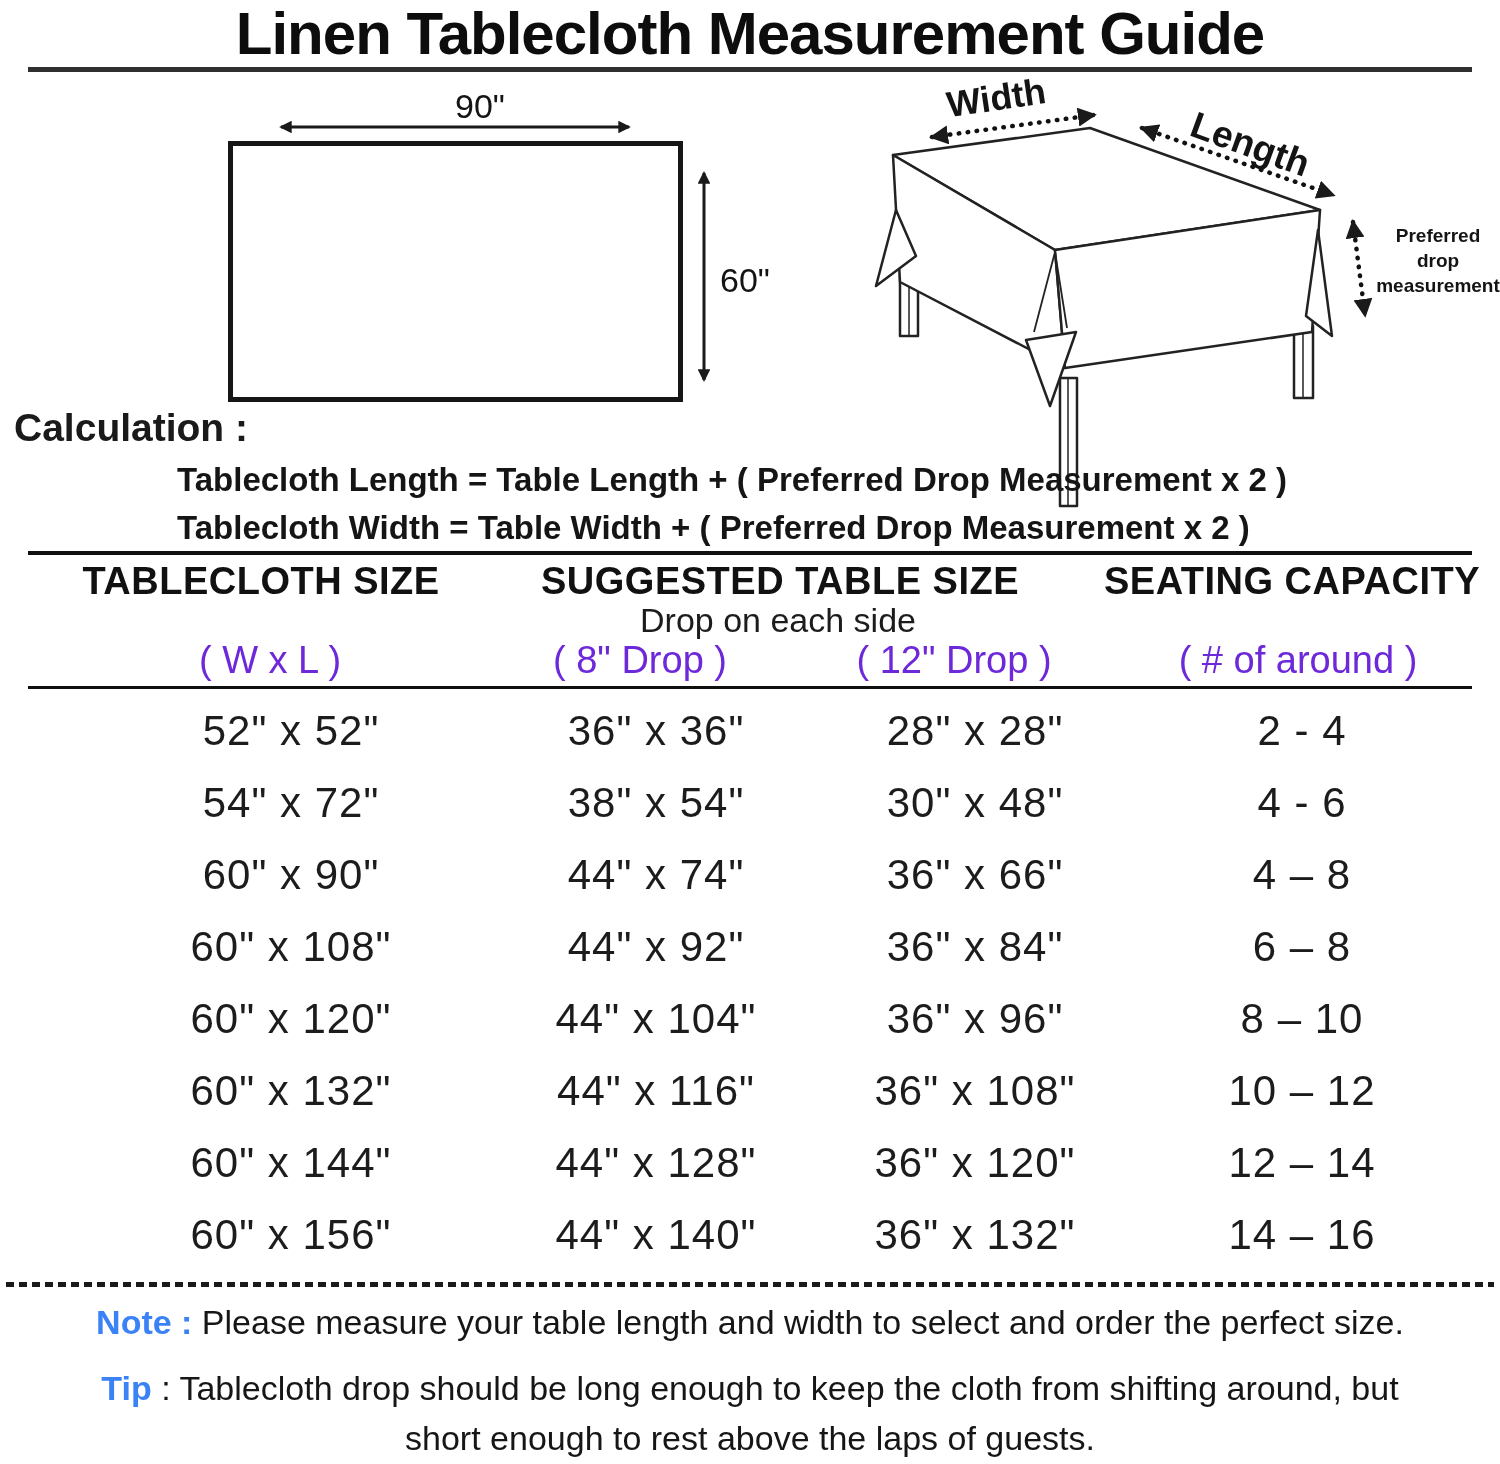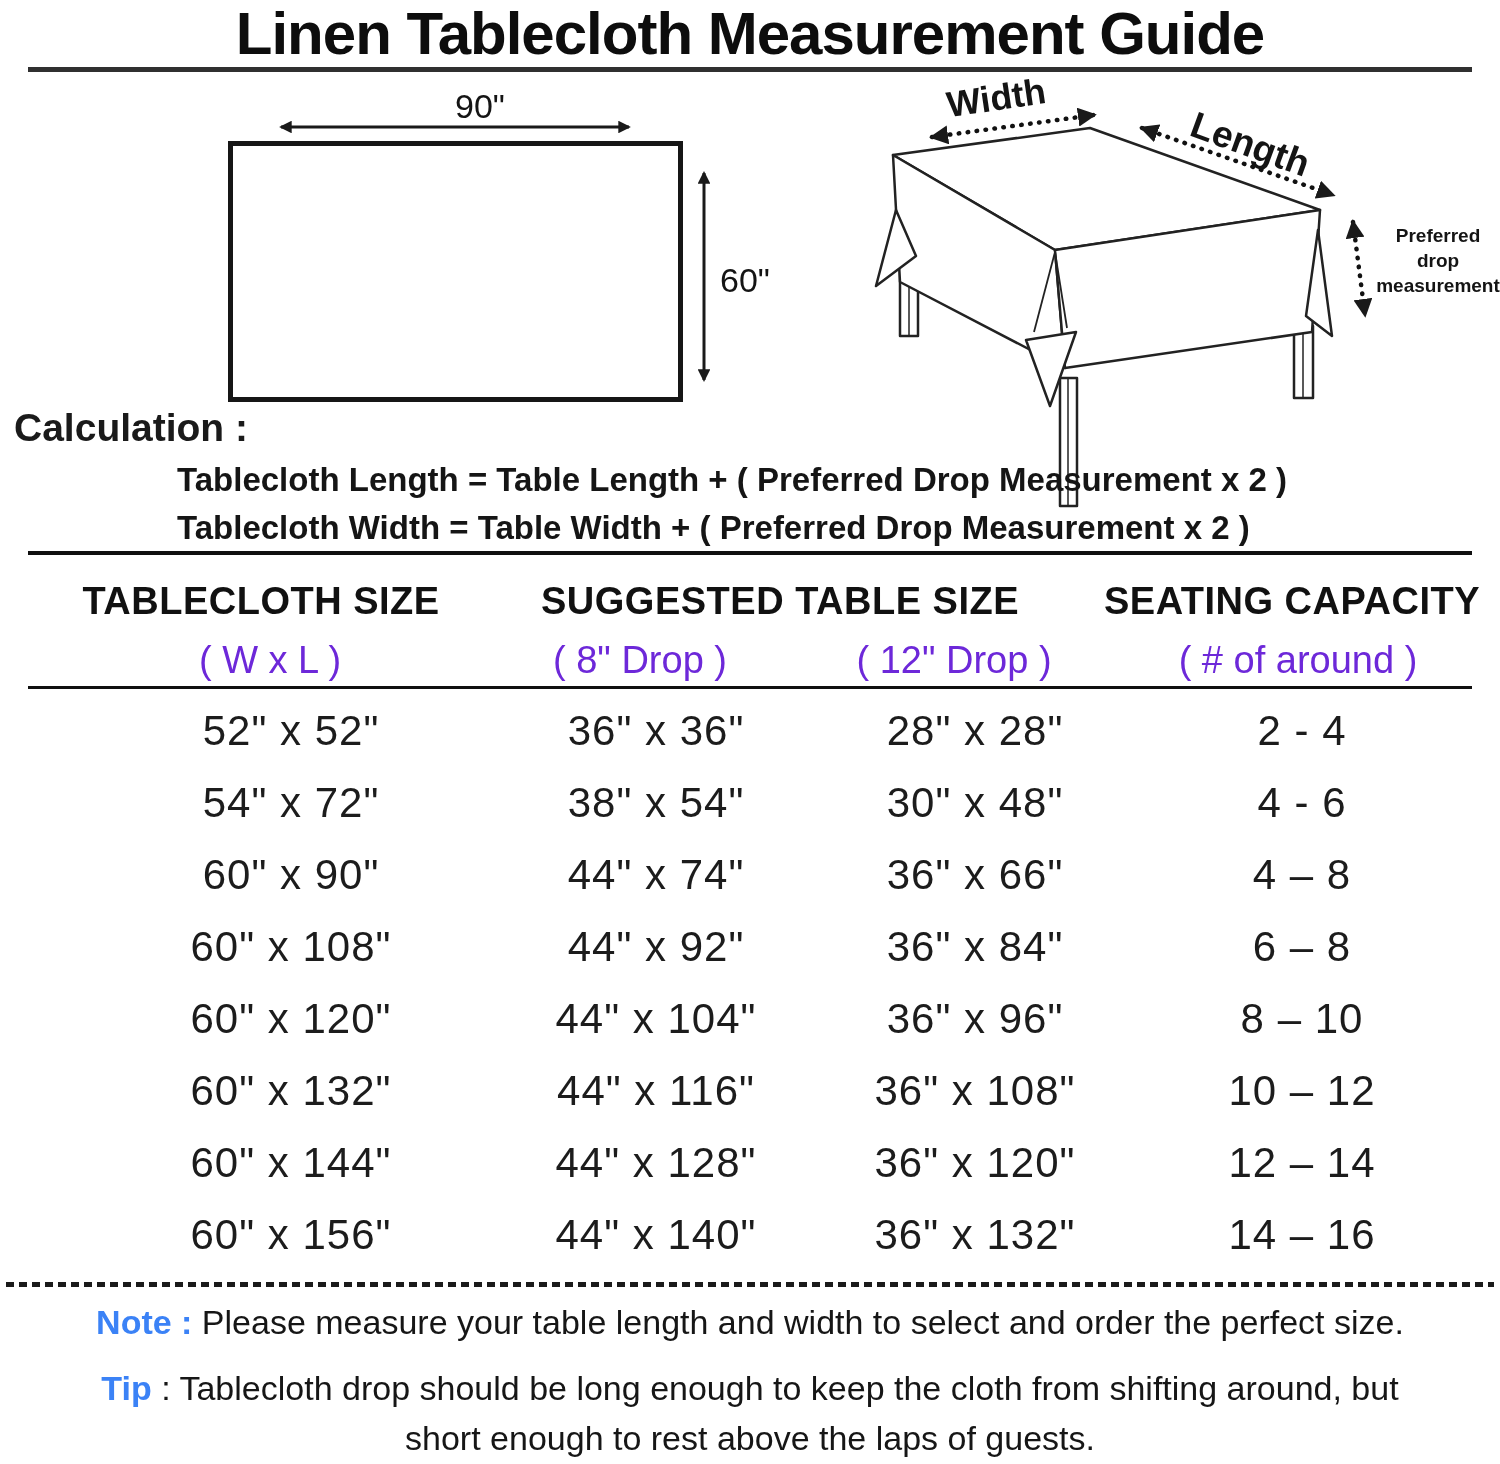--- a/index.html
+++ b/index.html
@@ -25,21 +25,21 @@
   .svg-abs{position:absolute;}
   .flat-diagram{left:180px;top:80px;}
   .table-diagram{left:860px;top:70px;}
 
   .calc-heading{position:absolute;left:14px;top:406px;font-size:39px;font-weight:bold;white-space:nowrap;}
   .formula{position:absolute;left:177px;font-size:33px;font-weight:bold;white-space:nowrap;color:#151515;}
   .formula-1{top:461px;}
   .formula-2{top:509px;}
 
   .cl{position:absolute;transform:translateX(-50%);white-space:nowrap;text-align:center;}
-  .th{top:580px;font-size:38px;font-weight:bold;letter-spacing:.5px;color:#111;}
+  .th{top:560px;font-size:38px;font-weight:bold;letter-spacing:.5px;color:#111;}
   .th-1{left:261px;} .th-2{left:780px;} .th-3{left:1292px;}
   .drop-note{top:601px;left:778px;font-size:34px;color:#1c1c1c;}
   .sub{top:639px;font-size:38px;color:#6d28d9;}
   .sub-1{left:270px;} .sub-2{left:640px;} .sub-3{left:954px;} .sub-4{left:1298px;}
 
   .rows{position:absolute;top:695px;left:0;width:1500px;}
   .row{display:grid;grid-template-columns:108px 366px 364px 274px 380px;height:72px;align-items:center;}
   .row span{text-align:center;font-size:42px;letter-spacing:1px;color:#1c1c1c;white-space:nowrap;}
 
   .foot{position:absolute;left:0;width:100%;text-align:center;font-size:34px;color:#161616;white-space:nowrap;}
@@ -107,20 +107,21 @@
 
   <div class="calc-heading">Calculation :</div>
   <div class="formula formula-1">Tablecloth Length = Table Length + ( Preferred Drop Measurement x 2 )</div>
   <div class="formula formula-2">Tablecloth Width = Table Width + ( Preferred Drop Measurement x 2 )</div>
 
   <div class="rule rule-a"></div>
 
   <div class="cl th th-1">TABLECLOTH SIZE</div>
   <div class="cl th th-3">SEATING CAPACITY</div>
   <div class="cl th th-2">SUGGESTED TABLE SIZE</div>
+  <div class="cl drop-note">Drop on each side</div>
   <div class="cl sub sub-1">( W x L )</div>
   <div class="cl sub sub-2">( 8" Drop )</div>
   <div class="cl sub sub-3">( 12" Drop )</div>
   <div class="cl sub sub-4">( # of around )</div>
 
   <div class="rule rule-b"></div>
 
   <div class="rows">
     <div class="row">
         <i></i>

